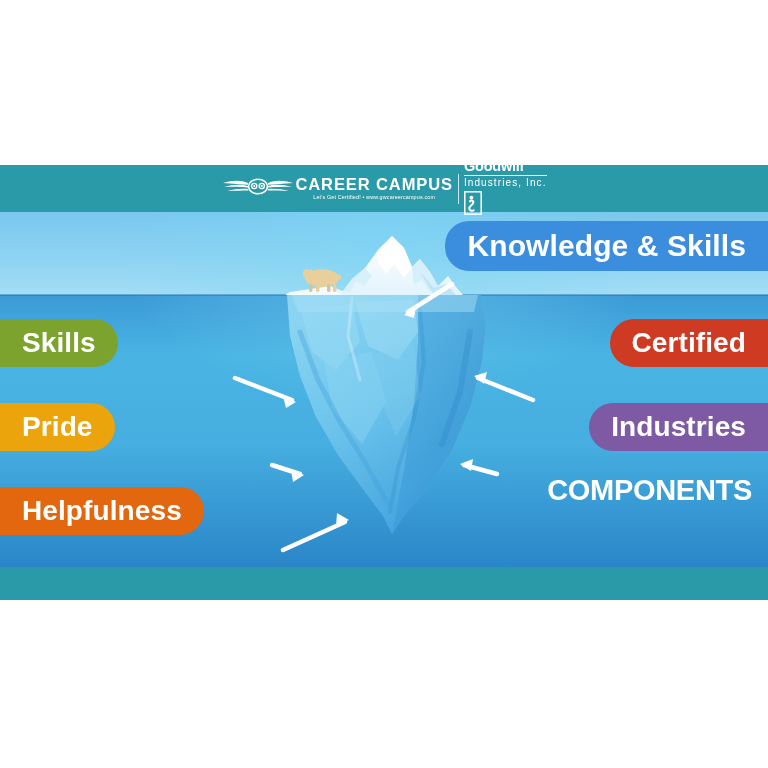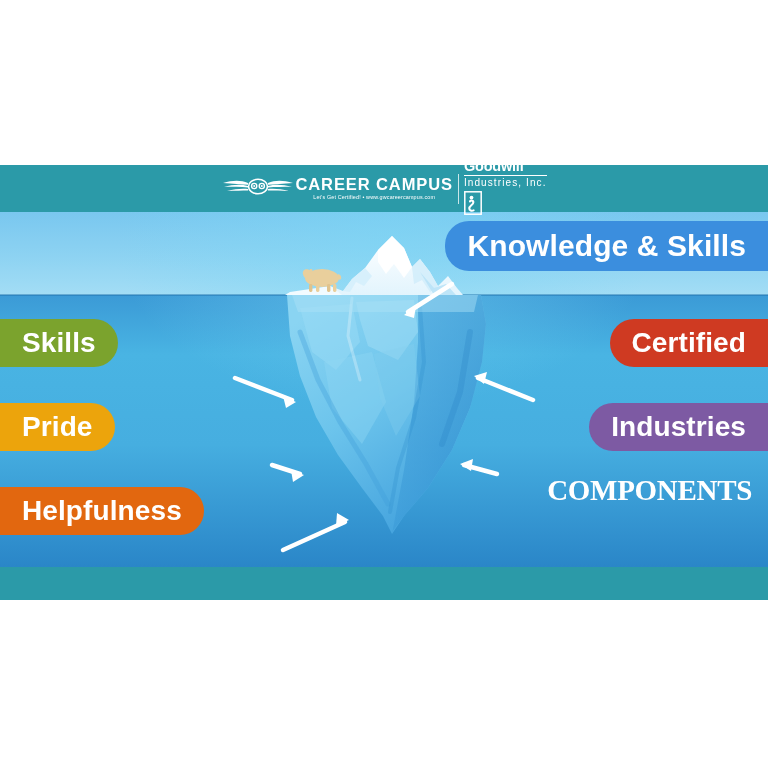--- a/index.html
+++ b/index.html
@@ -227,21 +227,21 @@
     position: absolute;
     right: 16px;
     top: 310px;
     text-align: center;
     color: #ffffff;
     font-size: 29px;
     font-weight: bold;
     line-height: 1.06;
     letter-spacing: -0.3px;
     z-index: 21;
-    font-family: Liberation Serif, serif;
+    font-family: Liberation Sans, sans-serif;
   }
   .caption div { white-space: nowrap; }
 </style>
 </head>
 <body>
 
 <div class="canvas">
 
   <div class="infographic">
 

